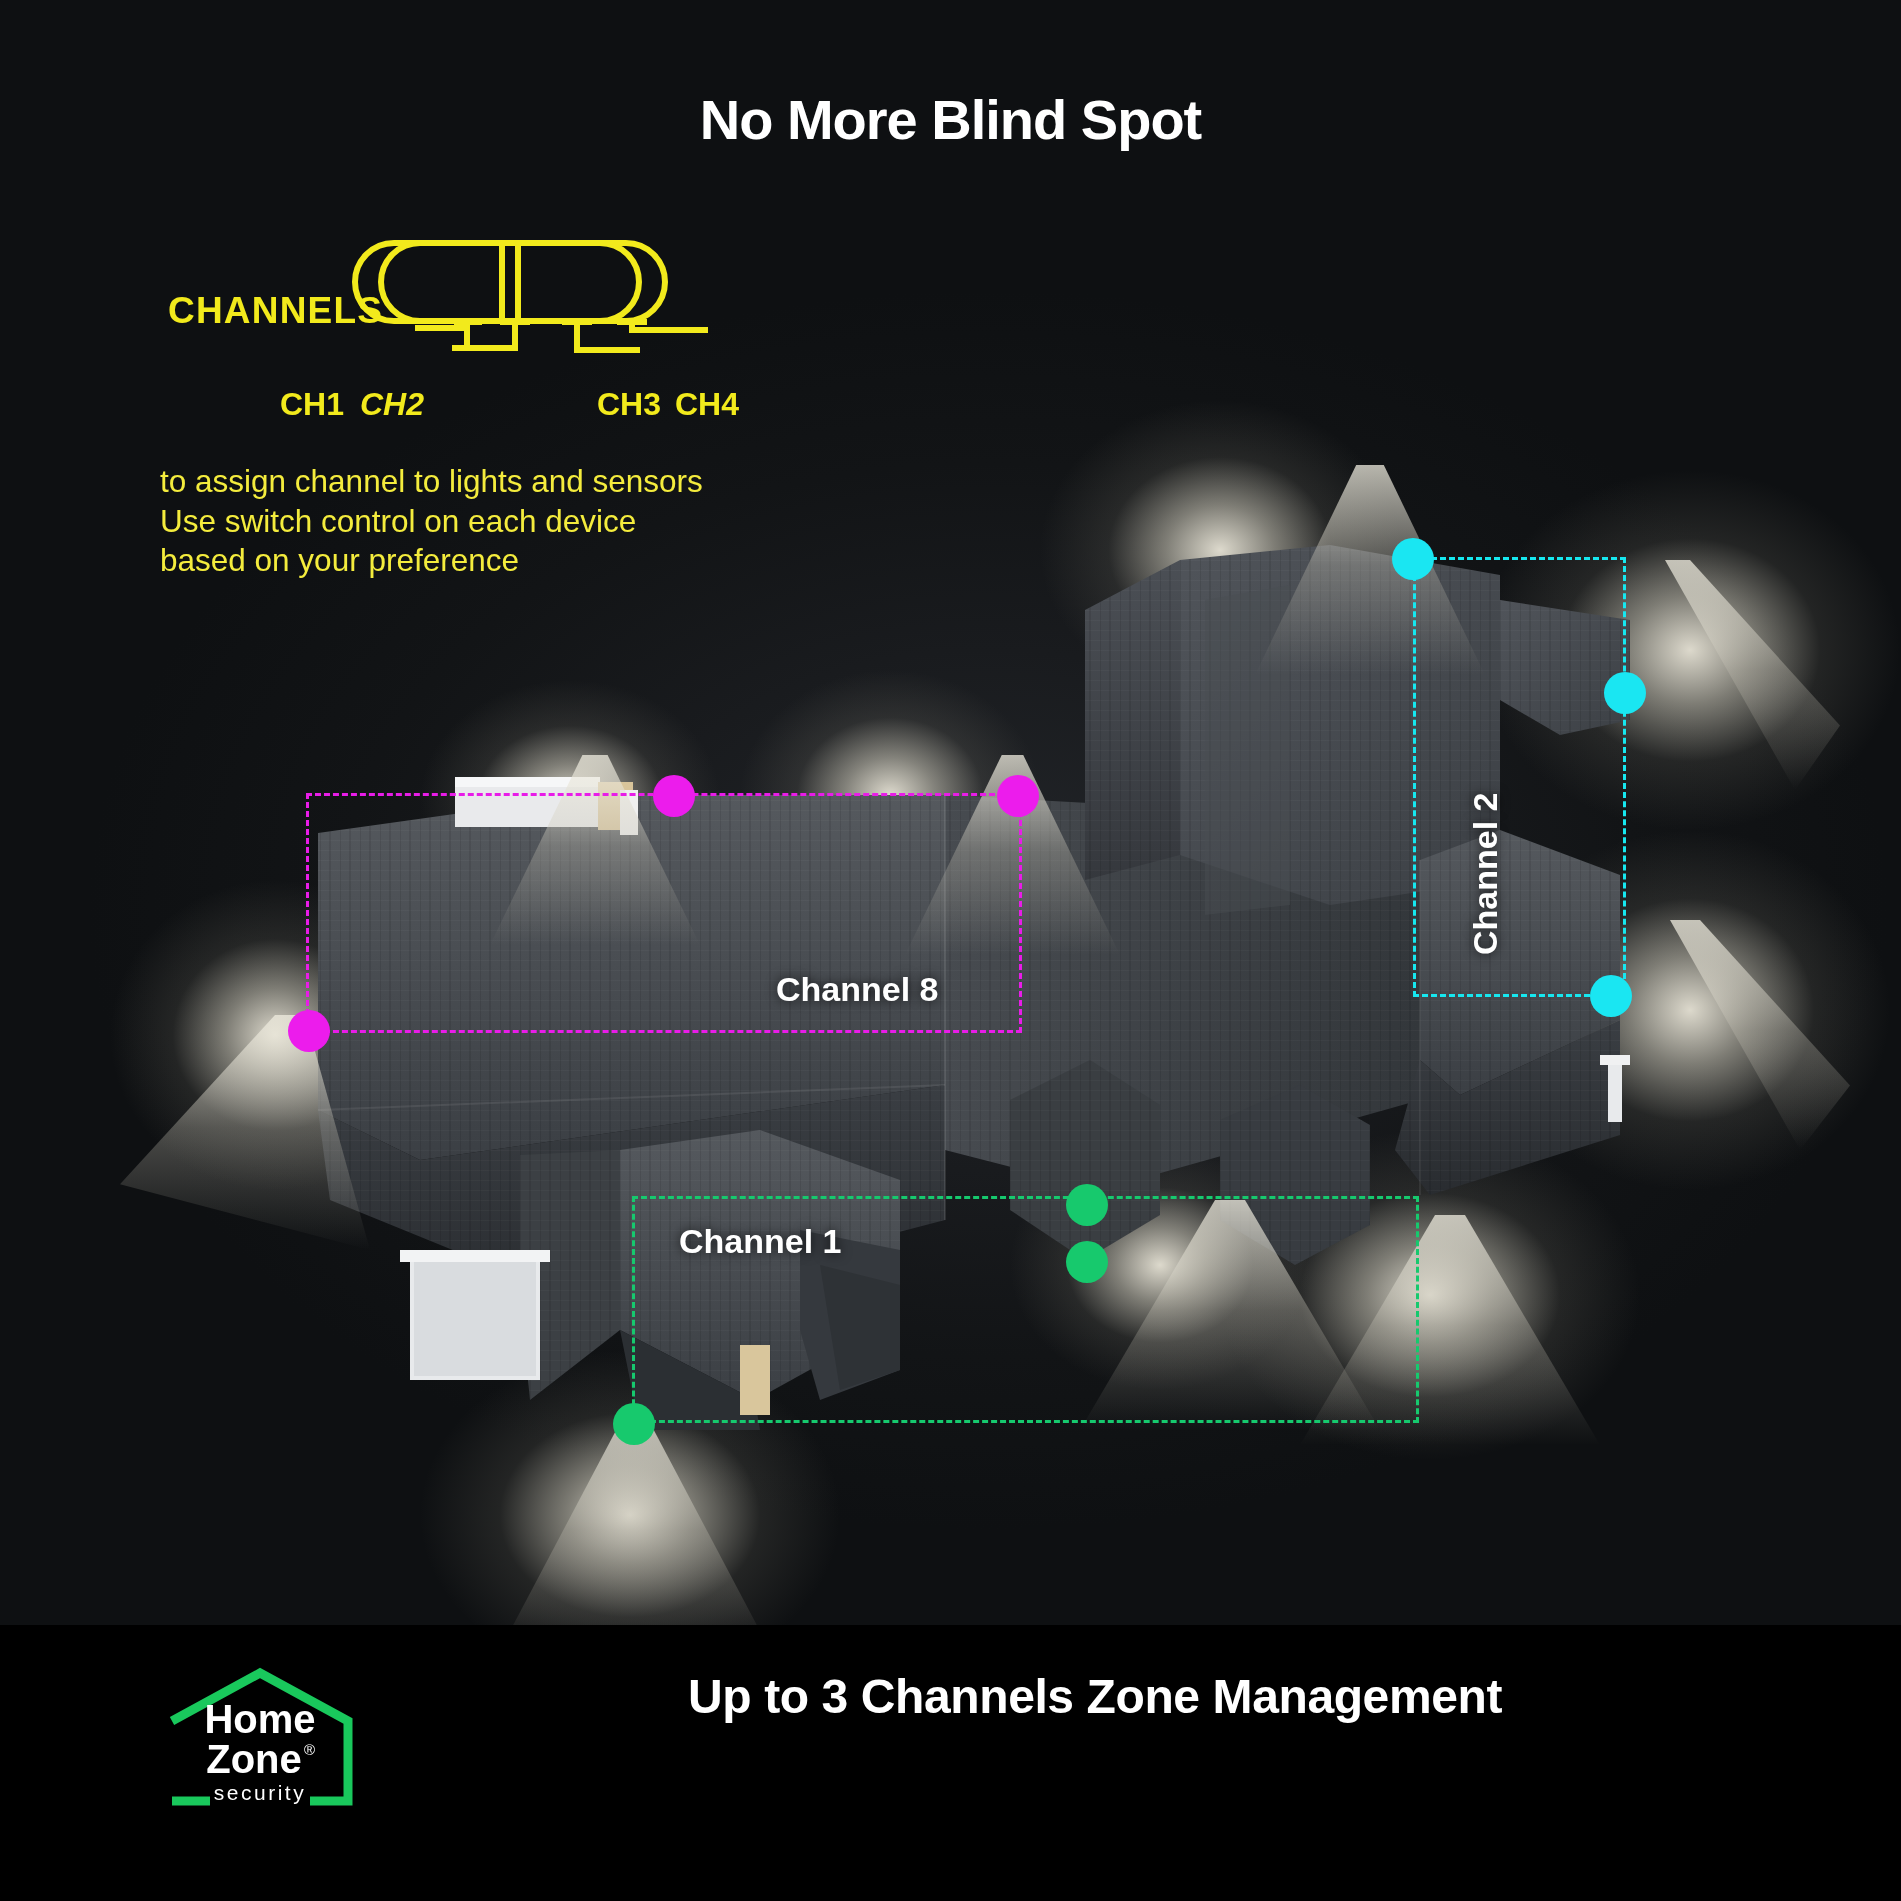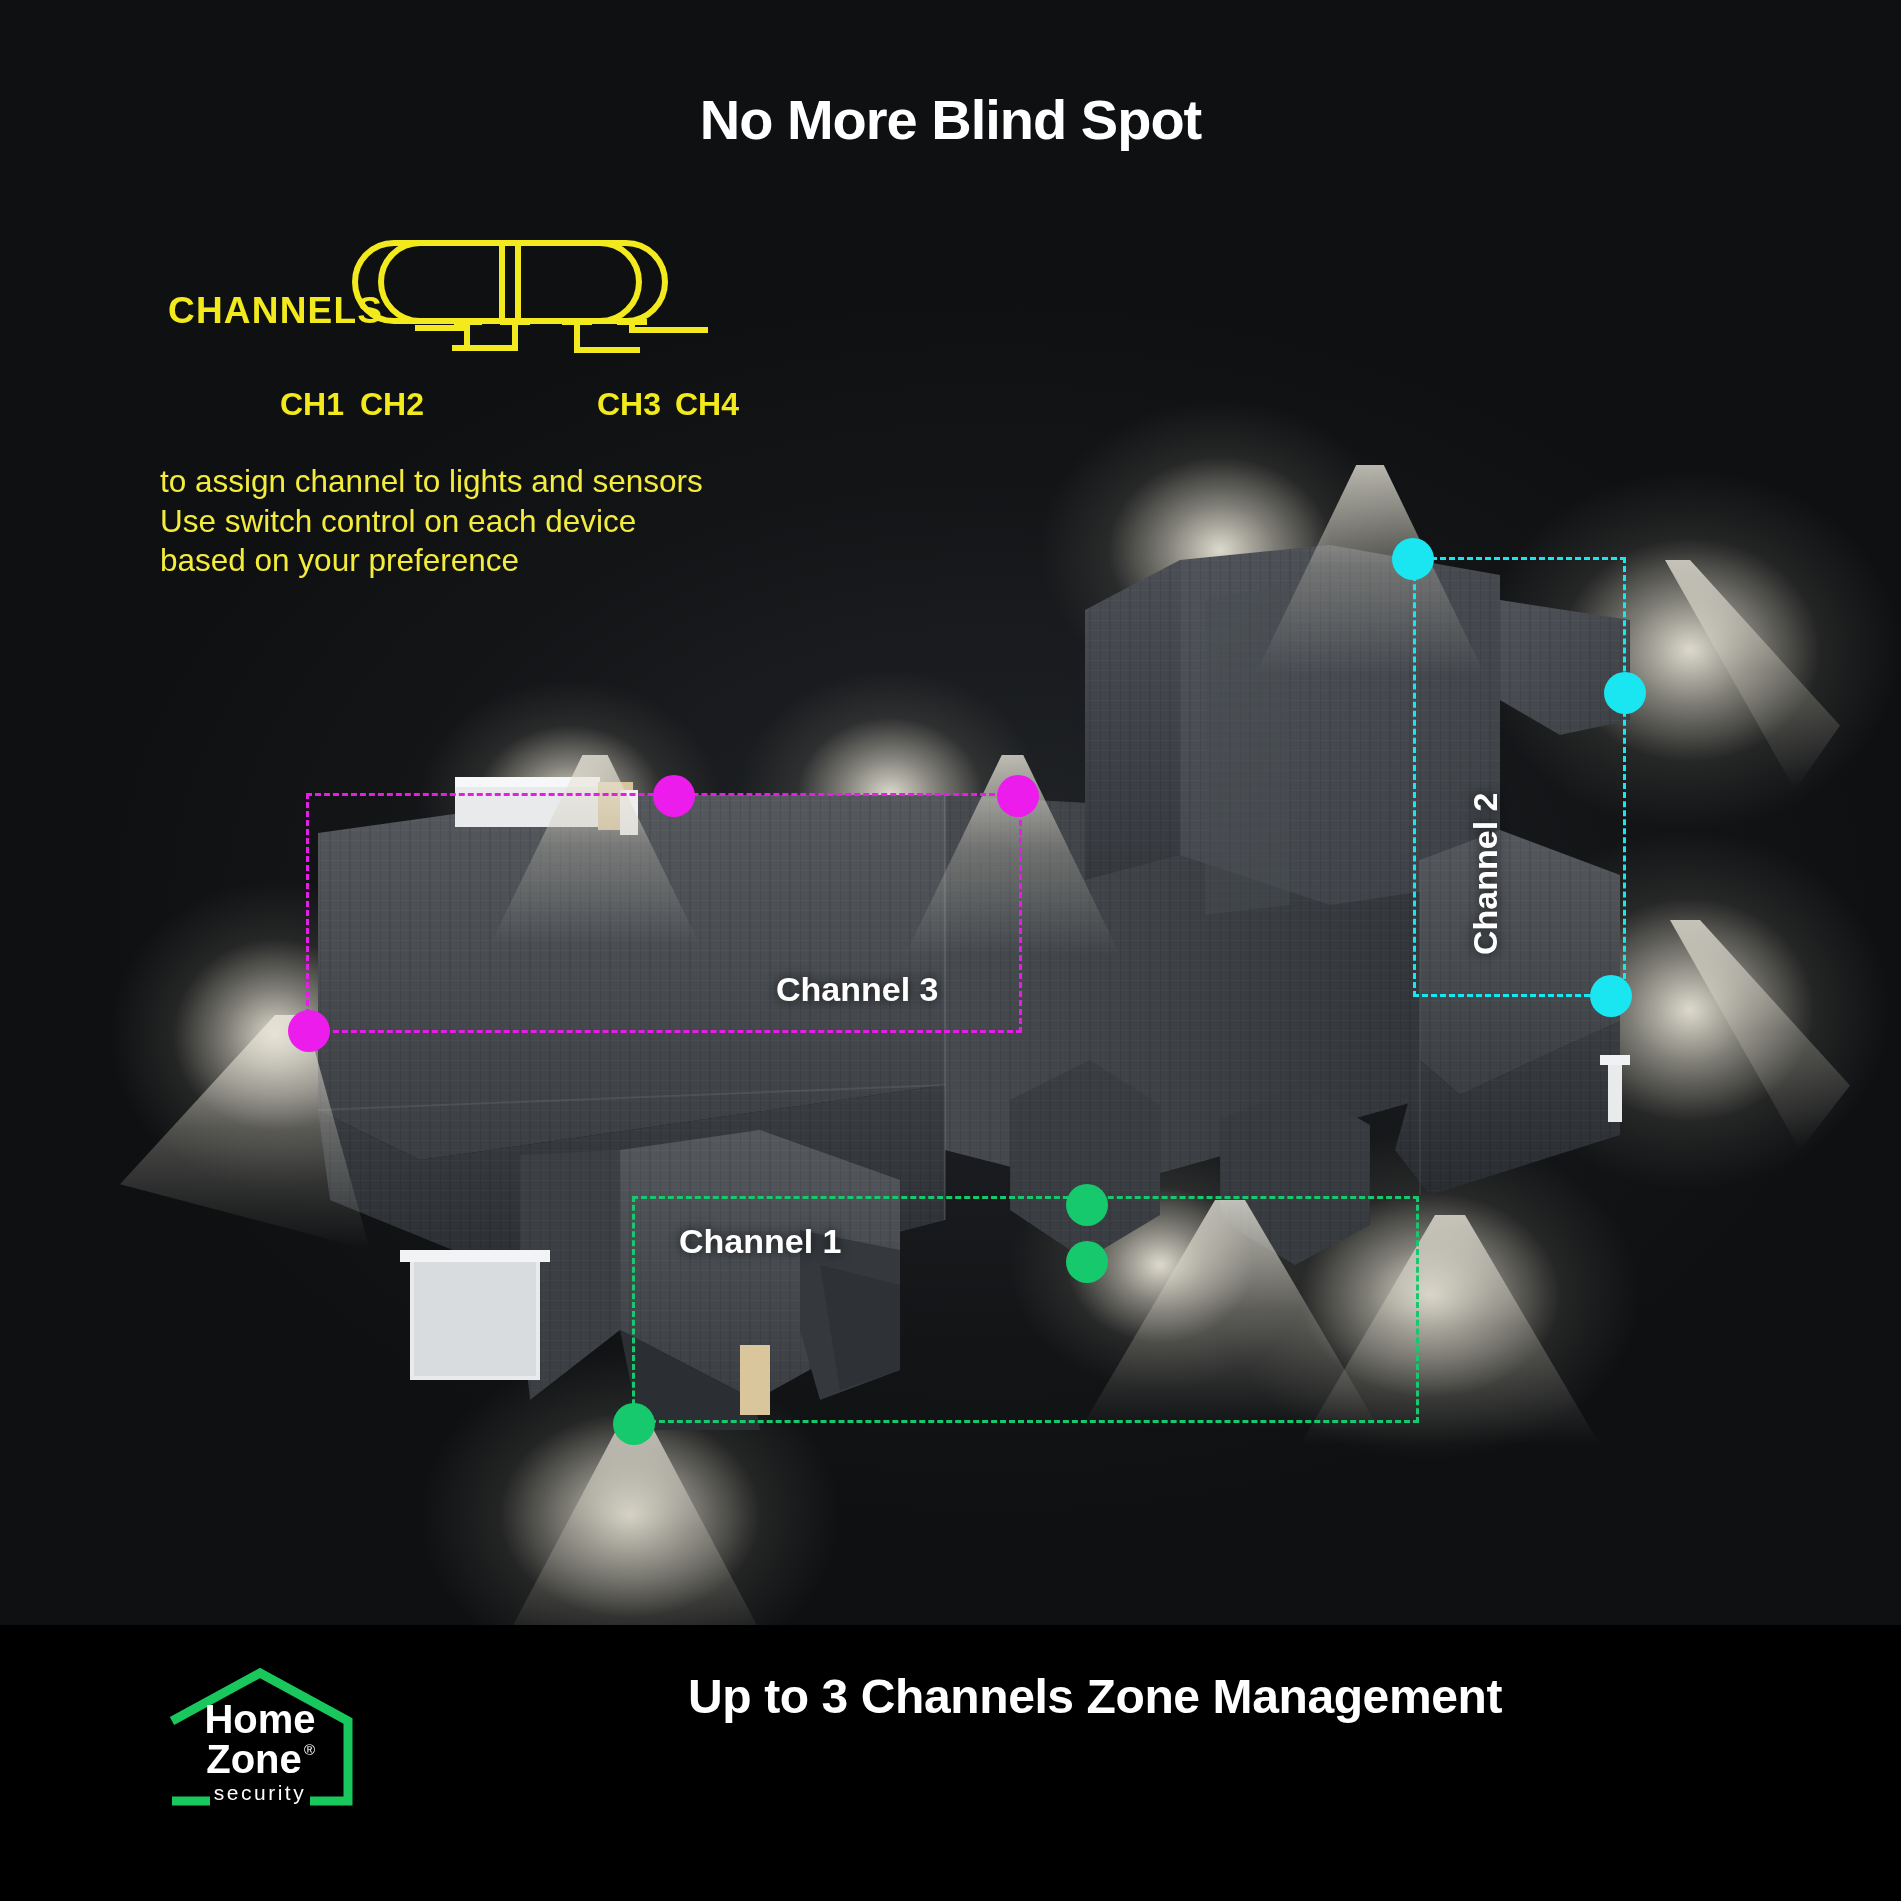--- a/index.html
+++ b/index.html
@@ -31,21 +31,21 @@
     position:absolute;left:8px;top:52px;color:#f2ea1c;
     font-size:37px;font-weight:bold;letter-spacing:1.2px;
   }
   .switch-svg{position:absolute;left:190px;top:0px;}
 
   .ch-labels{position:absolute;left:160px;top:386px;width:700px;height:46px;}
   .ch-lbl{
     position:absolute;color:#f2ea1c;font-size:32px;font-weight:bold;top:0;
   }
   .ch1{left:120px;}
-  .ch2{left:200px;}
+  .ch2{left:200px;font-style:italic;}
   .ch3{left:437px;}
   .ch4{left:515px;}
 
   .desc{
     position:absolute;left:160px;top:462px;width:700px;
     color:#f4ec3d;font-size:31.5px;line-height:1.26;font-weight:normal;
   }
   .desc div{white-space:nowrap;}
 
   
@@ -203,21 +203,21 @@
       <div class="beam" style="left:1600px;top:920px;width:250px;height:230px;clip-path:polygon(28% 0,40% 0,100% 72%,80% 100%);"></div>
       <div class="beam" style="left:120px;top:1015px;width:250px;height:235px;clip-path:polygon(62% 0,74% 0,100% 100%,0 72%);"></div>
       <div class="beam" style="left:1080px;top:1200px;width:300px;height:230px;clip-path:polygon(45% 0,55% 0,100% 100%,0 100%);"></div>
       <div class="beam" style="left:1300px;top:1215px;width:300px;height:230px;clip-path:polygon(45% 0,55% 0,100% 100%,0 100%);"></div>
       <div class="beam" style="left:500px;top:1420px;width:270px;height:230px;clip-path:polygon(45% 0,55% 0,100% 100%,0 100%);"></div>
     </div>
 
     <div>
 
       <div class="zone magenta" id="zone-ch3" style="left: 306px; top: 793px; width: 716px; height: 240px;"></div>
-      <div class="zone-label" id="label-ch3" style="left: 776px; top: 970px;">Channel 3</div>
+      <div class="zone-label" id="label-ch3" style="left: 776px; top: 970px;">Channel 8</div>
       <div class="dot magenta" id="d30" style="left: 653px; top: 775px; width: 42px; height: 42px;"></div>
       <div class="dot magenta" id="d31" style="left: 997px; top: 775px; width: 42px; height: 42px;"></div>
       <div class="dot magenta" id="d32" style="left: 288px; top: 1010px; width: 42px; height: 42px;"></div>
 
       <div class="zone cyan" id="zone-ch2" style="left: 1413px; top: 557px; width: 213px; height: 440px;"></div>
       <div class="zone-label vert" id="label-ch2" style="left: 1466px; top: 955px;">Channel 2</div>
       <div class="dot cyan" id="d20" style="left: 1392px; top: 538px; width: 42px; height: 42px;"></div>
       <div class="dot cyan" id="d21" style="left: 1604px; top: 672px; width: 42px; height: 42px;"></div>
       <div class="dot cyan" id="d22" style="left: 1590px; top: 975px; width: 42px; height: 42px;"></div>
 

